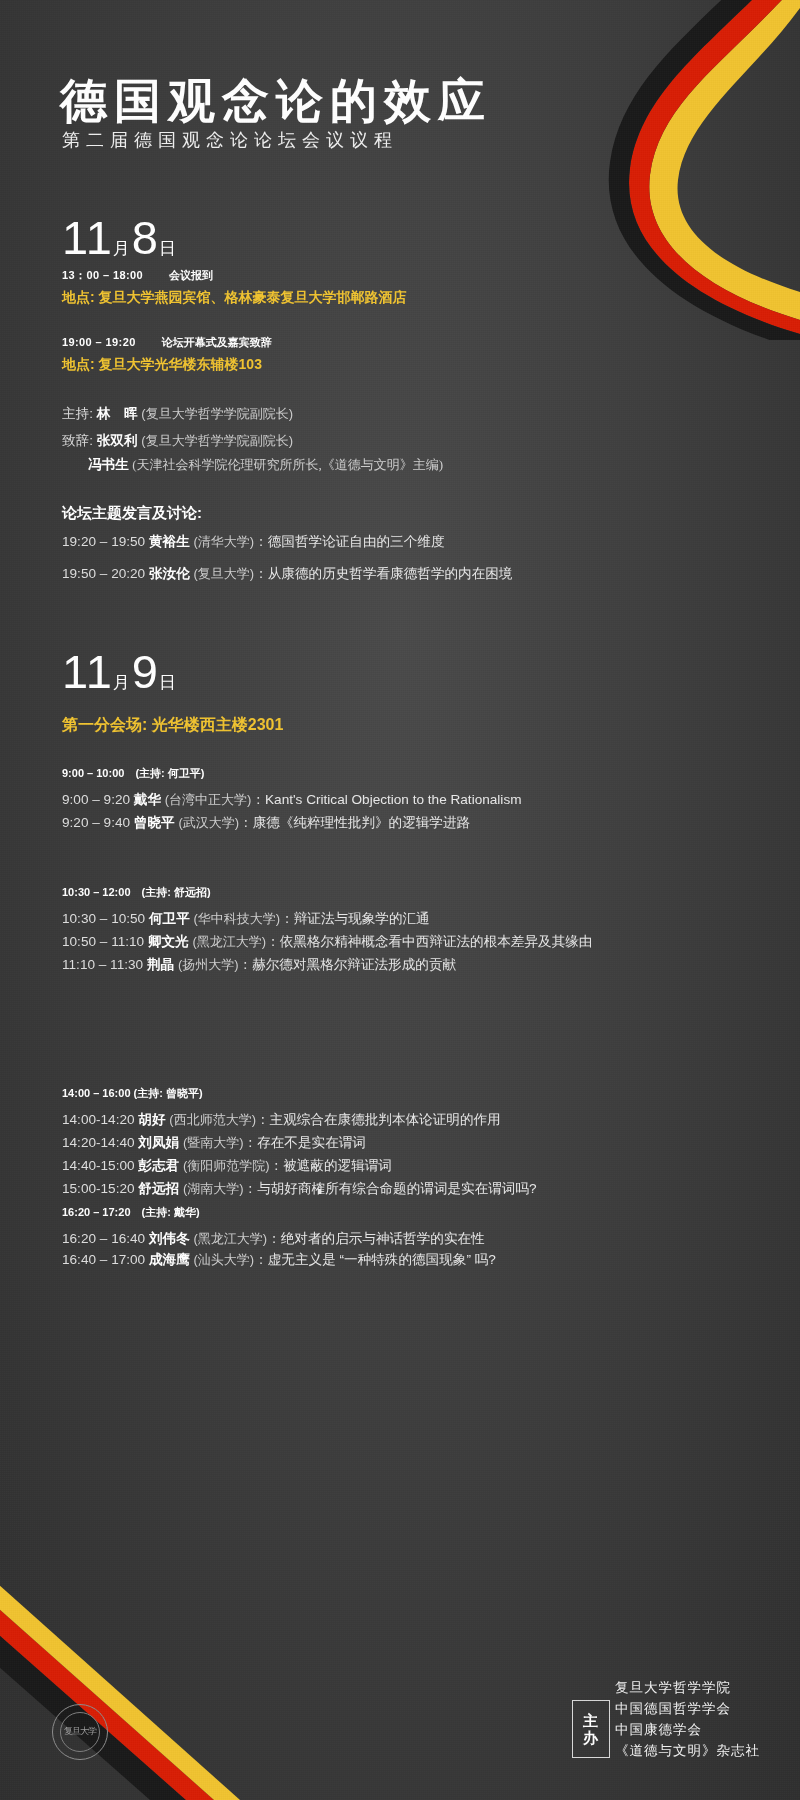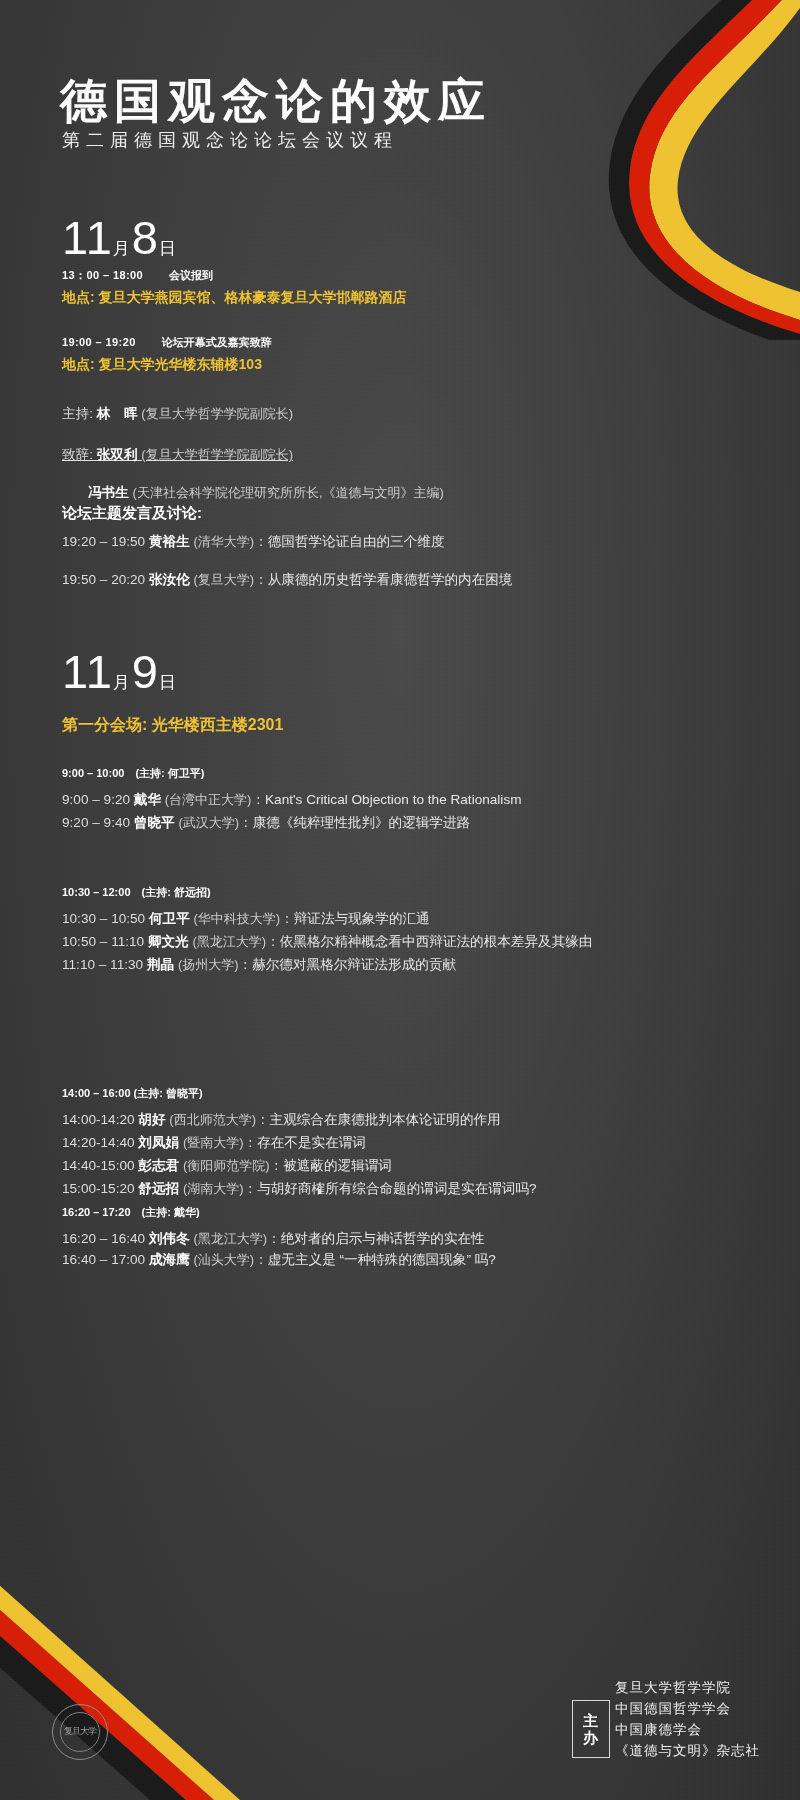--- a/index.html
+++ b/index.html
@@ -206,39 +206,39 @@
       <span>复旦大学光华楼东辅楼103</span>
     </div>
   </div>
 
   <div class="block" style="top:405px;">
     <div class="row line">
       <span class="label">主持:</span>
       <span class="name">林　晖</span>
       <span class="aff">(复旦大学哲学学院副院长)</span>
     </div>
-    <div class="row line" style="margin-top:23px;text-decoration:underline;">
+    <div class="row line" style="margin-top:9px;">
       <span class="label">致辞:</span>
       <span class="name">张双利</span>
       <span class="aff">(复旦大学哲学学院副院长)</span>
     </div>
-    <div class="row line indent" style="margin-top:20px;">
+    <div class="row line indent" style="margin-top:6px;font-family:Liberation Serif, serif;">
       <span class="name">冯书生</span>
       <span class="aff">(天津社会科学院伦理研究所所长,《道德与文明》主编)</span>
     </div>
   </div>
 
   <div class="block" style="top:504px;">
     <div class="section-title line">论坛主题发言及讨论:</div>
     <div class="row line" style="margin-top:10px;">
       <span class="time">19:20 – 19:50</span>
       <span class="name">黄裕生</span>
       <span class="aff">(清华大学)</span><span class="sep">：</span><span class="topic">德国哲学论证自由的三个维度</span>
     </div>
-    <div class="row line" style="margin-top:20px;">
+    <div class="row line" style="margin-top:14px;">
       <span class="time">19:50 – 20:20</span>
       <span class="name">张汝伦</span>
       <span class="aff">(复旦大学)</span><span class="sep">：</span><span class="topic">从康德的历史哲学看康德哲学的内在困境</span>
     </div>
   </div>
 
   <div class="day" style="left:62px; top:644px;">
     <span class="num">11</span><span class="cn">月</span><span class="num">9</span><span class="cn">日</span>
   </div>
 

